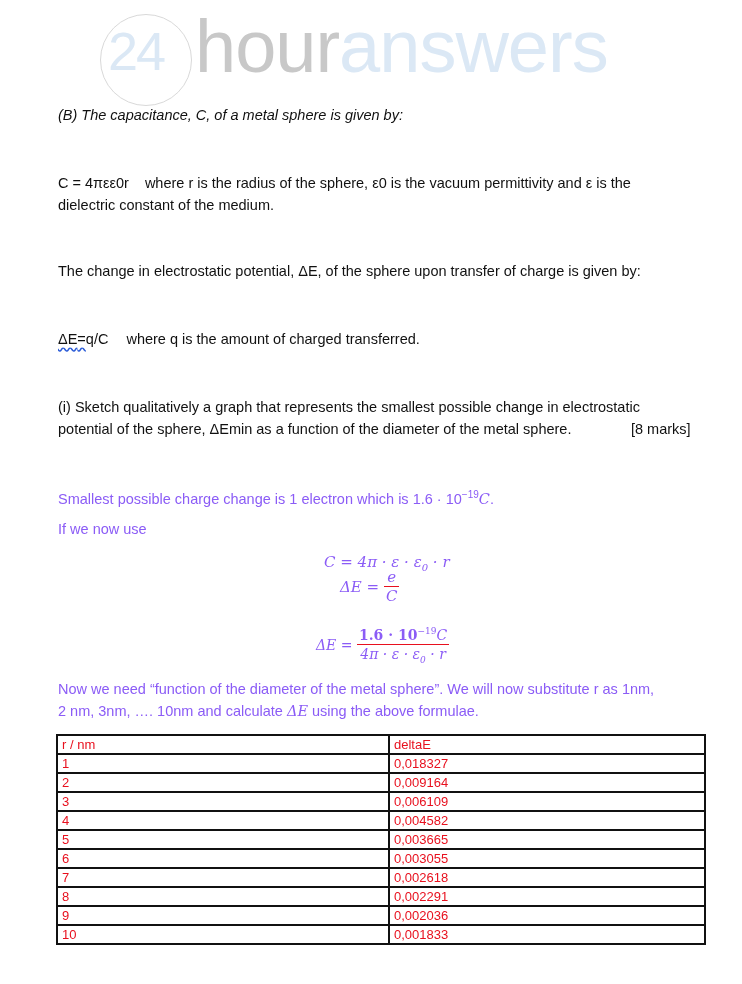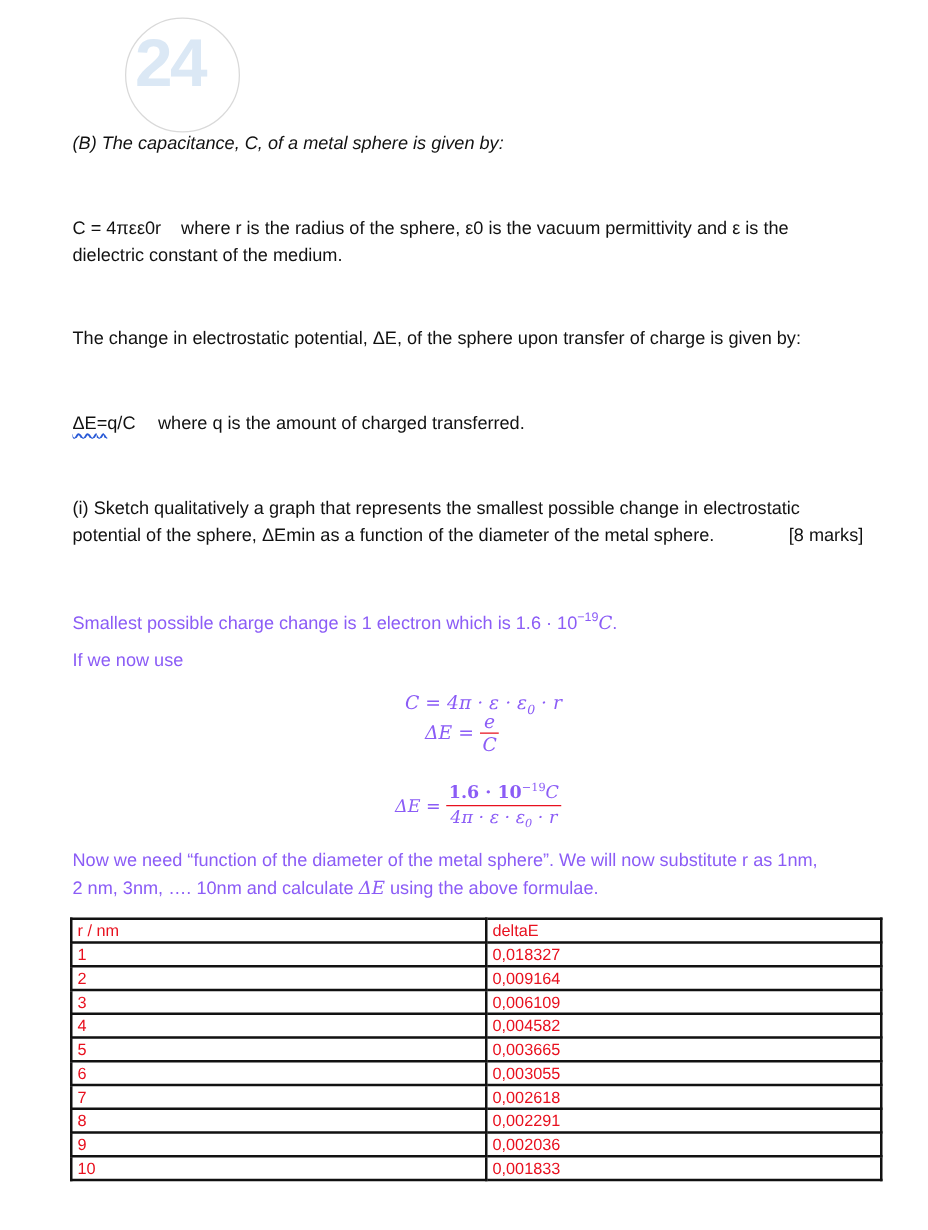--- a/index.html
+++ b/index.html
@@ -1,19 +1,19 @@
 <!DOCTYPE html>
 <html><head>
 <meta charset="utf-8">
 <style>
   html, body { margin:0; padding:0; background:#ffffff; }
   body { width:742px; height:984px; position:relative; overflow:hidden;
          font-family:"Liberation Sans", sans-serif; color:#111; }
   .abs { position:absolute; }
-  .logo { left:100px; top:8px; height:80px; width:540px;font-weight:bold; }
+  .logo { left:100px; top:8px; height:80px; width:540px; }
   .logo-circle { position:absolute; left:0; top:6px; width:92px; height:92px; border:1.5px solid #d9d9d9; border-radius:50%; box-sizing:border-box; }
   .logo-24 { position:absolute; left:8px; top:12px; font-size:54px; color:#dbe8f5; font-family:"Liberation Sans", sans-serif; letter-spacing:-2px; }
   .logo-hour { position:absolute; left:95px; top:-4px; font-size:74px; color:#c8c8c8; letter-spacing:-1px; }
   .logo-answers { color:#dbe8f5; }
   .t { font-size:14.5px; line-height:22px; white-space:nowrap; }
   .red { color:#8b5cf6; }
   .math { font-family:"DejaVu Serif", serif; font-style:italic; }
   .frac { display:inline-block; vertical-align:middle; text-align:center; }
   .frac .num { display:block; padding:0 2px; border-bottom:1.5px solid #e8101e; line-height:18px; }
   .frac .den { display:block; padding:0 2px; line-height:18px; }
@@ -21,20 +21,21 @@
   table.data { position:absolute; left:56px; top:734px; width:650px; border-collapse:collapse; font-size:13px; }
   table.data td { border:2px solid #111; padding:0 4px; height:17px; line-height:17px; color:#e8101e; }
   table.data td.c1 { width:322px; }
 </style>
 </head>
 <body>
 
 <div class="abs logo">
   <div class="logo-circle"></div>
   <div class="logo-24">24</div>
+  <div class="logo-hour"><span>hour</span><span class="logo-answers">answers</span></div>
 </div>
 
 <div class="abs t" style="left:58px;top:104px;font-style:italic;">(B) The capacitance, C, of a metal sphere is given by:</div>
 
 <div class="abs t" style="left:58px;top:172px;">
   <span>C = 4πεε0r</span><span style="display:inline-block;width:16px;"></span><span>where r is the radius of the sphere, ε0 is the vacuum permittivity and ε is the</span>
 </div>
 <div class="abs t" style="left:58px;top:194px;">dielectric constant of the medium.</div>
 
 <div class="abs t" style="left:58px;top:260px;">The change in electrostatic potential, ΔE, of the sphere upon transfer of charge is given by:</div>

